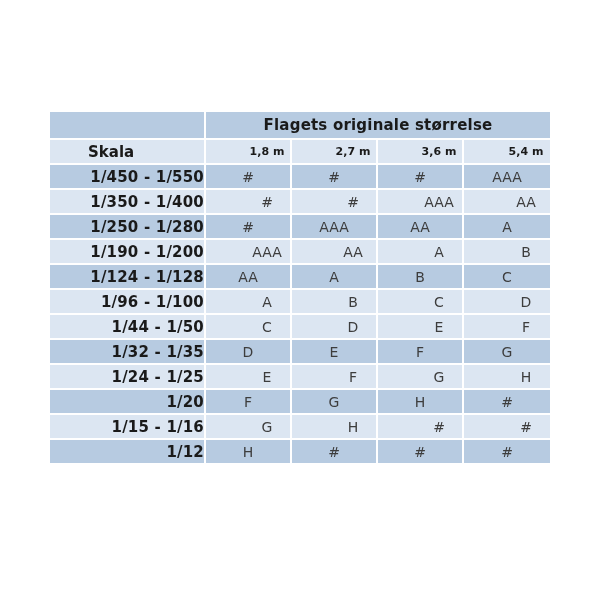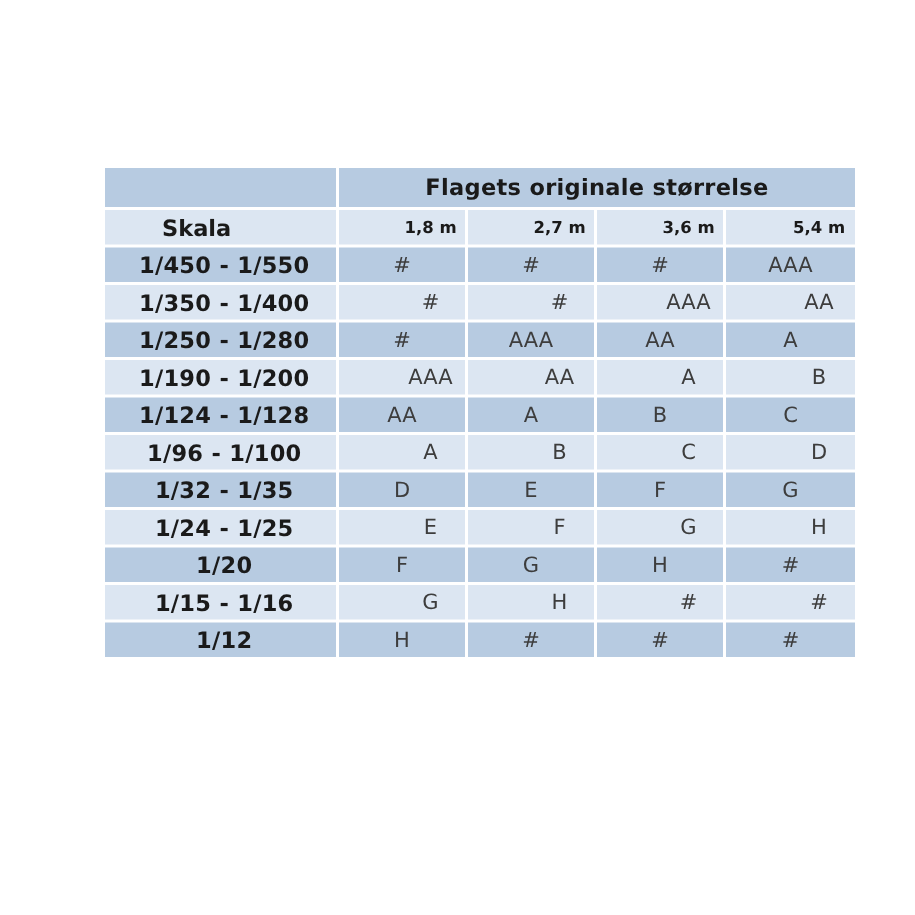--- a/index.html
+++ b/index.html
@@ -14,21 +14,20 @@
     position: relative;
     overflow: hidden;
   }
   .flag-table {
     position: absolute;
     left: 48px;
     top: 110px;
     border-collapse: separate;
     border-spacing: 2px;
     table-layout: fixed;
-    margin-left: 20px;
   }
   col.c-label { width: 154px; }
   col.c-size  { width: 84px; }
   col.c-size-last { width: 86px; }
 
   th, td {
     padding: 0;
     overflow: hidden;
     white-space: nowrap;
     vertical-align: middle;
@@ -57,21 +56,21 @@
   }
   .size-header {
     font-size: 11px;
     font-weight: bold;
     text-align: center;
     color: var(--header-text, #1a1a1a);
   }
   tbody th.scale-label {
     font-size: 15px;
     font-weight: bold;
-    text-align: center;
+    text-align: right;
     padding-left: 5px;
     color: var(--header-text, #1a1a1a);
     letter-spacing: 0.2px;
   }
   tbody td.code-cell {
     font-size: 14px;
     font-weight: normal;
     text-align: center;
     color: var(--cell-text, #3d3d3d);
   }
@@ -136,20 +135,27 @@
         <td class="code-cell">B</td>
         <td class="code-cell">C</td>
       </tr>
       <tr class="band-light">
         <th class="scale-label">1/96 - 1/100</th>
         <td class="code-cell">A</td>
         <td class="code-cell">B</td>
         <td class="code-cell">C</td>
         <td class="code-cell">D</td>
       </tr>
+      <tr class="band-light">
+        <th class="scale-label">1/44 - 1/50</th>
+        <td class="code-cell">C</td>
+        <td class="code-cell">D</td>
+        <td class="code-cell">E</td>
+        <td class="code-cell">F</td>
+      </tr>
       <tr class="band-dark">
         <th class="scale-label">1/32 - 1/35</th>
         <td class="code-cell">D</td>
         <td class="code-cell">E</td>
         <td class="code-cell">F</td>
         <td class="code-cell">G</td>
       </tr>
       <tr class="band-light">
         <th class="scale-label">1/24 - 1/25</th>
         <td class="code-cell">E</td>

